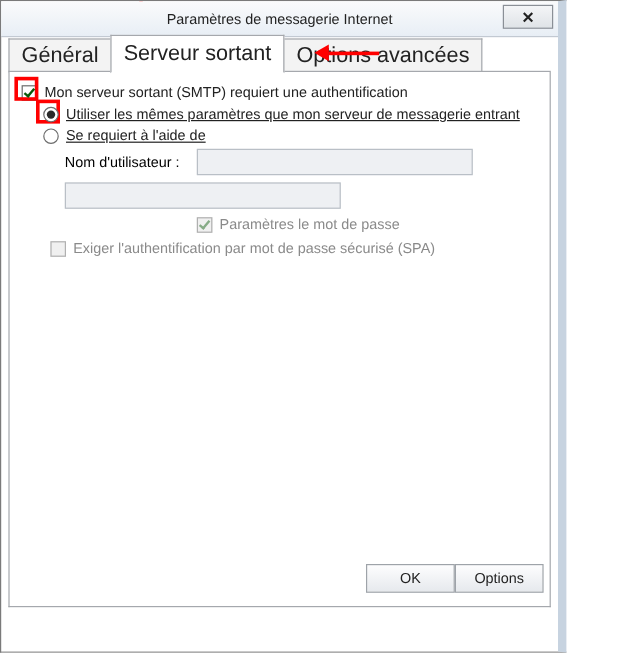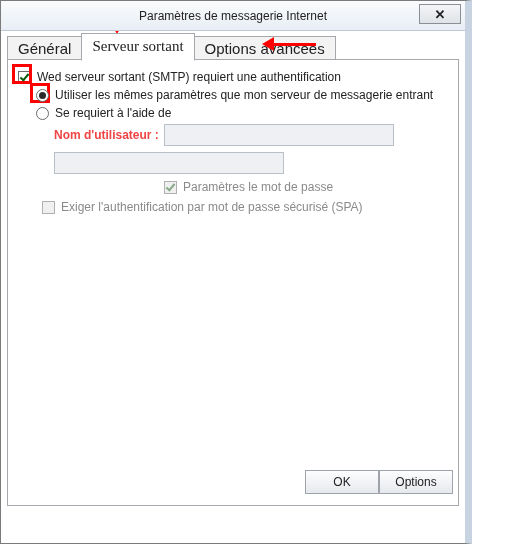--- a/index.html
+++ b/index.html
@@ -54,54 +54,53 @@
   .tabs {
     display: flex;
     align-items: flex-end;
     position: relative;
     height: 23px;
   }
   .tab {
     border: 1px solid #a5a8ad;
     border-bottom: none;
     padding: 3px 10px 4px 10px;
-    font-size: 15px;
+    font-size: 18px;
     background: #f3f3f3;
     margin-right: -1px;
     position: relative;
     top: 1px;
     cursor: default;
   }
   .tab.active {
     background: #fff;
     top: 0;
     padding-top: 4px;
     padding-bottom: 5px;
     z-index: 2;
     border-bottom: 1px solid #fff;
     margin-bottom: -1px;
-    font-family: Liberation Serif, serif;
   }
   .tabline {
     position: absolute;
     left: 0; right: 0;
     bottom: 0;
     border-bottom: 1px solid #a5a8ad;
     z-index: 1;
   }
   .tabpanel {
     border: 1px solid #a5a8ad;
     border-top: none;
     height: 446px;
     padding: 10px 10px 10px 10px;
     position: relative;
     background: #fff;
   }
   .row { display: flex; align-items: center; margin-bottom: 4px; }
-  .indent1 { margin-left: 18px; }
+  .indent1 { margin-left: 18px; text-decoration: underline; }
   .checkbox, .radio {
     width: 13px; height: 13px;
     border: 1px solid #6c6c6c;
     display: inline-flex;
     align-items: center;
     justify-content: center;
     background: #fff;
     margin-right: 6px;
     flex-shrink: 0;
   }
@@ -127,21 +126,21 @@
     width: 7px; height: 7px;
     background: #2a2a2a;
     border-radius: 50%;
   }
   .label-disabled { color: #8a8a8a; }
   .formgrid {
     margin-left: 36px;
     margin-top: 4px;
   }
   .formrow { display: flex; align-items: center; margin-bottom: 6px; }
-  .formrow .flabel { width: 110px; color: #ef4444; font-weight: bold; }
+  .formrow .flabel { width: 110px; color: #000000; }
   .txt {
     flex: 0 0 230px;
     height: 22px;
     border: 1px solid #b9bfc6;
     background: #eef0f3;
   }
   .footer {
     position: absolute;
     right: 12px;
     bottom: 12px;
@@ -233,21 +232,21 @@
     <div class="tabpanel" style="position:relative;">
 
       <div class="hl-box" style="left:4px; top:4px; width:20px; height:20px;"></div>
 
       <div class="hl-box" style="left:22px; top:23px; width:20px; height:20px;"></div>
 
       <div class="row">
         <span class="checkbox">
             <span class="tick"></span>
           </span>
-        <span>Wed serveur sortant (SMTP) requiert une authentification</span>
+        <span>Mon serveur sortant (SMTP) requiert une authentification</span>
       </div>
 
       <div class="row indent1">
         <span class="radio selected"></span>
         <span>Utiliser les mêmes paramètres que mon serveur de messagerie entrant</span>
       </div>
 
       <div class="row indent1">
         <span class="radio"></span>
         <span>Se requiert à l'aide de</span>

